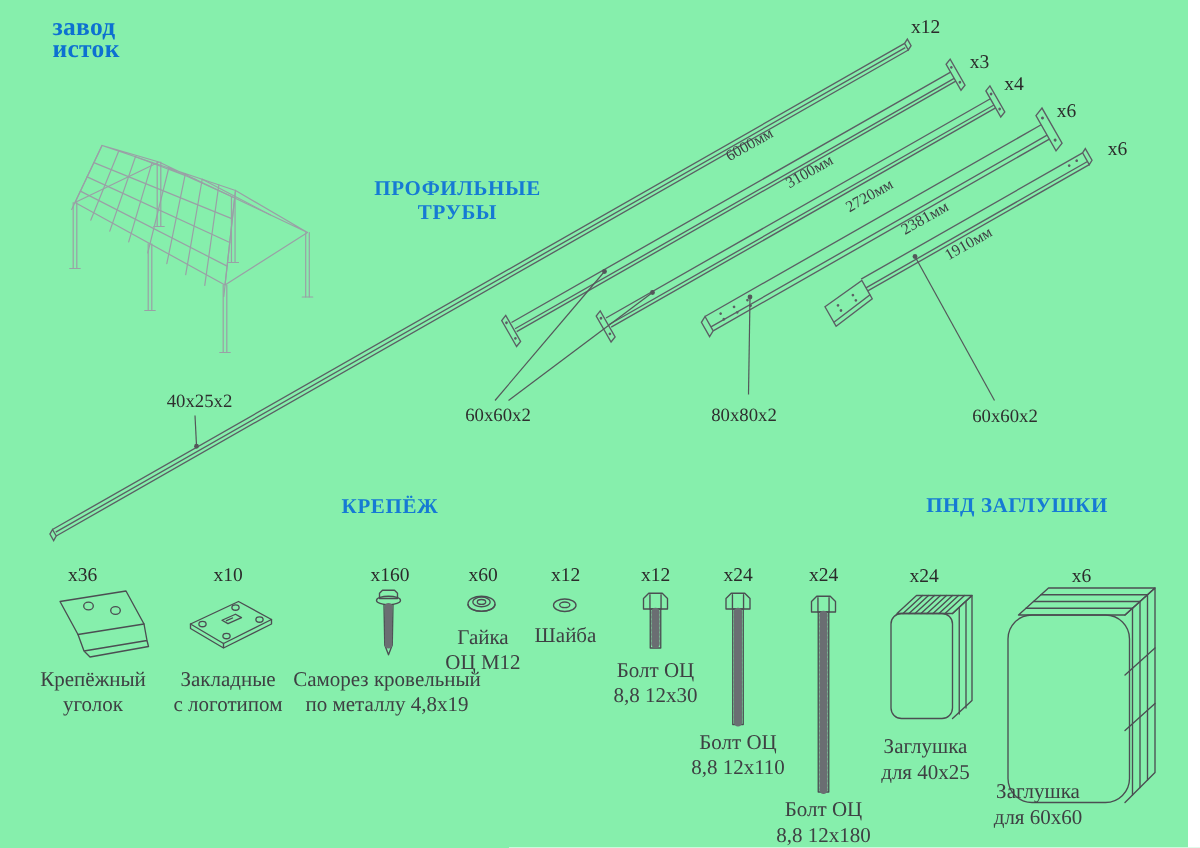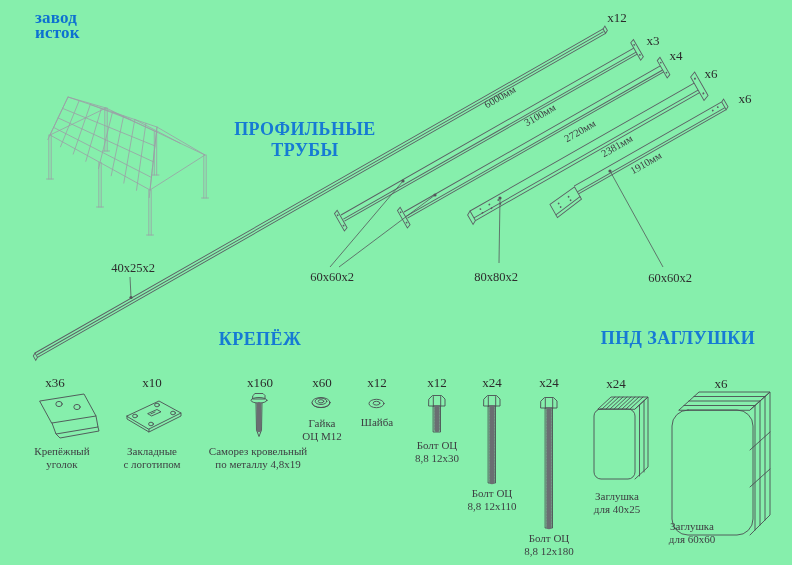--- a/index.html
+++ b/index.html
@@ -3,25 +3,25 @@
 <meta charset="utf-8">
 <style>
   html,body{margin:0;padding:0;background:#fff;}
   .canvas{position:relative;width:792px;height:565px;overflow:hidden;
           font-family:Liberation Serif, serif;background:#86efac;}
   svg{position:absolute;left:0;top:0;}
   .lbl{position:absolute;white-space:nowrap;}
   .ctr{transform:translate(-50%,-50%);}
   .capc{transform:translate(-50%,0);text-align:center;}
   .logo{font-size:17px;font-weight:bold;line-height:15px;color:#0d70d1;letter-spacing:.2px;}
-  .hdr{font-size:18px;font-weight:bold;color:#167ad4;letter-spacing:.4px;}
+  .hdr{font-size:14px;font-weight:bold;color:#167ad4;letter-spacing:.4px;}
   .cnt{font-size:13px;color:#2b2b2b;}
   .prof{font-size:12.5px;color:#2e2e2e;}
   .len{font-size:10.5px;color:#3e4043;transform:translate(-50%,-50%) rotate(-29.7deg);}
-  .cap{font-size:11px;color:#3e4043;line-height:1.22;}
+  .cap{font-size:14px;color:#3e4043;line-height:1.22;}
 </style>
 </head>
 <body>
 
 <div class="canvas">
 
   <svg width="800" height="565" viewBox="0 0 800 565">
 
     <g transform="translate(22,95)" stroke="#9aa0a6" stroke-width="0.8" fill="none" stroke-linecap="round">
 

